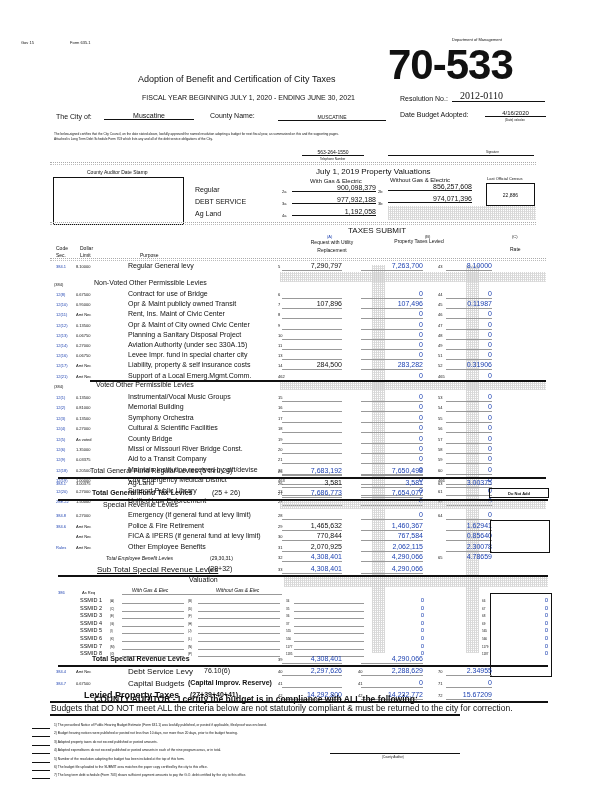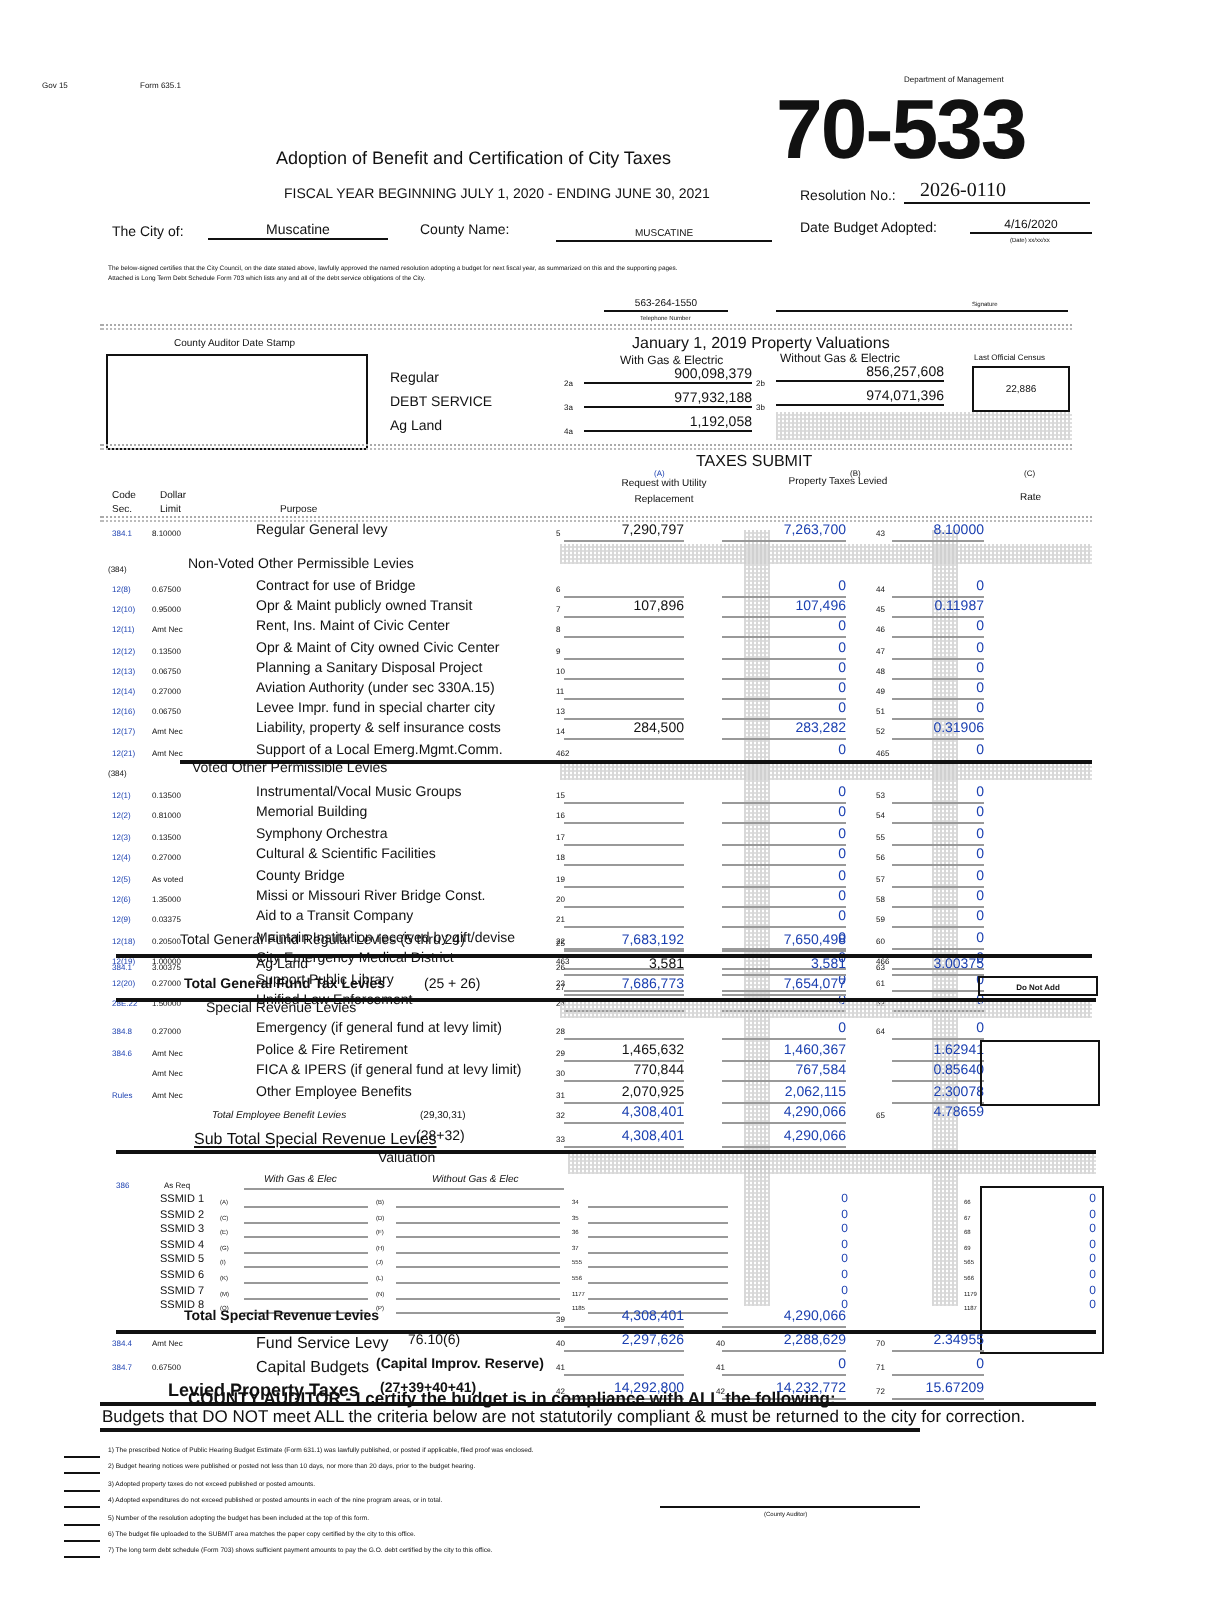--- a/index.html
+++ b/index.html
@@ -34,21 +34,21 @@
 <body>
 
 <div class="abs tiny" style="left:21px;top:40px;">Gov 15</div>
 <div class="abs tiny" style="left:70px;top:40px;">Form 635.1</div>
 <div class="abs tiny" style="left:452px;top:37px;">Department of Management</div>
 <div class="abs" style="left:388px;top:44px;font-size:42px;font-weight:bold;letter-spacing:-1px;line-height:42px;">70-533</div>
 <div class="abs" style="left:138px;top:74px;font-size:9px;">Adoption of Benefit and Certification of City Taxes</div>
 <div class="abs md" style="left:142px;top:94px;">FISCAL YEAR BEGINNING JULY 1, 2020 - ENDING JUNE 30, 2021</div>
 
 <div class="abs md" style="left:400px;top:95px;">Resolution No.:</div>
-<div class="abs ul" style="left:452px;top:90px;width:93px;font-family:'Liberation Serif',serif;font-size:10px;padding-left:8px;">2026-0110</div>
+<div class="abs ul" style="left:452px;top:90px;width:93px;font-family:'Liberation Serif',serif;font-size:10px;padding-left:8px;">2012-0110</div>
 
 <div class="abs md" style="left:56px;top:113px;">The City of:</div>
 <div class="abs ul" style="left:104px;top:112px;width:90px;font-size:7px;text-align:center;">Muscatine</div>
 <div class="abs md" style="left:210px;top:112px;">County Name:</div>
 <div class="abs ul" style="left:278px;top:112px;width:108px;font-size:5px;text-align:center;padding-top:2px;">MUSCATINE</div>
 <div class="abs md" style="left:400px;top:111px;">Date Budget Adopted:</div>
 <div class="abs ul" style="left:485px;top:110px;width:61px;font-size:6px;text-align:center;">4/16/2020</div>
 <div class="abs" style="left:505px;top:118px;font-size:3px;">(Date) xx/xx/xx</div>
 
 <div class="abs" style="left:54px;top:132px;font-size:3.2px;">The below-signed certifies that the City Council, on the date stated above, lawfully approved the named resolution adopting a budget for next fiscal year, as summarized on this and the supporting pages.</div>
@@ -56,21 +56,21 @@
 
 <div class="abs ul" style="left:302px;top:149px;width:62px;font-size:5px;text-align:center;">563-264-1550</div>
 <div class="abs" style="left:320px;top:157px;font-size:3px;">Telephone Number</div>
 <div class="hline" style="left:388px;top:155px;width:146px;"></div>
 <div class="abs" style="left:486px;top:150px;font-size:3px;">Signature</div>
 
 <div class="dotline" style="left:50px;top:162px;width:486px;"></div>
 
 <div class="abs" style="left:87px;top:169px;font-size:5px;">County Auditor Date Stamp</div>
 <div class="box" style="left:53px;top:177px;width:131px;height:48px;"></div>
-<div class="abs lg" style="left:316px;top:167px;">January 1, 2019 Property Valuations</div>
+<div class="abs lg" style="left:316px;top:167px;">July 1, 2019 Property Valuations</div>
 <div class="abs sm" style="left:310px;top:178px;">With Gas &amp; Electric</div>
 <div class="abs sm" style="left:390px;top:177px;">Without Gas &amp; Electric</div>
 <div class="abs tiny" style="left:487px;top:176px;">Last Official Census</div>
 <div class="box" style="left:486px;top:183px;width:49px;height:23px;">
   <div style="font-size:5px;text-align:center;margin-top:8px;">22,886</div>
 </div>
 
 <div class="abs md" style="left:195px;top:186px;">Regular</div>
 <div class="abs tiny" style="left:282px;top:189px;">2a</div>
 <div class="abs ul" style="left:292px;top:184px;width:84px;text-align:right;font-size:7px;">900,098,379</div>
@@ -546,21 +546,21 @@
     <span class="a blue">4,308,401</span>
     <span class="b">4,290,066</span>
   </div>
 </div>
 <div class="hline thick" style="left:58px;top:665px;width:490px;"></div>
 
 <div style="position:absolute;left:36px;top:0;">
   <div class="row" style="top:666px;">
     <span class="code">384.4</span>
     <span class="limit">Amt Nec</span>
-    <span class="purpose" style="font-size:8px;">Fund Service Levy</span>
+    <span class="purpose" style="font-size:8px;">Debt Service Levy</span>
     <span class="purpose" style="left:168px;">76.10(6)</span>
     <span class="ln">40</span>
     <span class="a blue">2,297,626</span>
     <span class="ln" style="left:322px;">40</span>
     <span class="b">2,288,629</span>
     <span class="cln">70</span>
     <span class="c">2.34955</span>
   </div>
   <div class="row" style="top:678px;">
     <span class="code">384.7</span>

